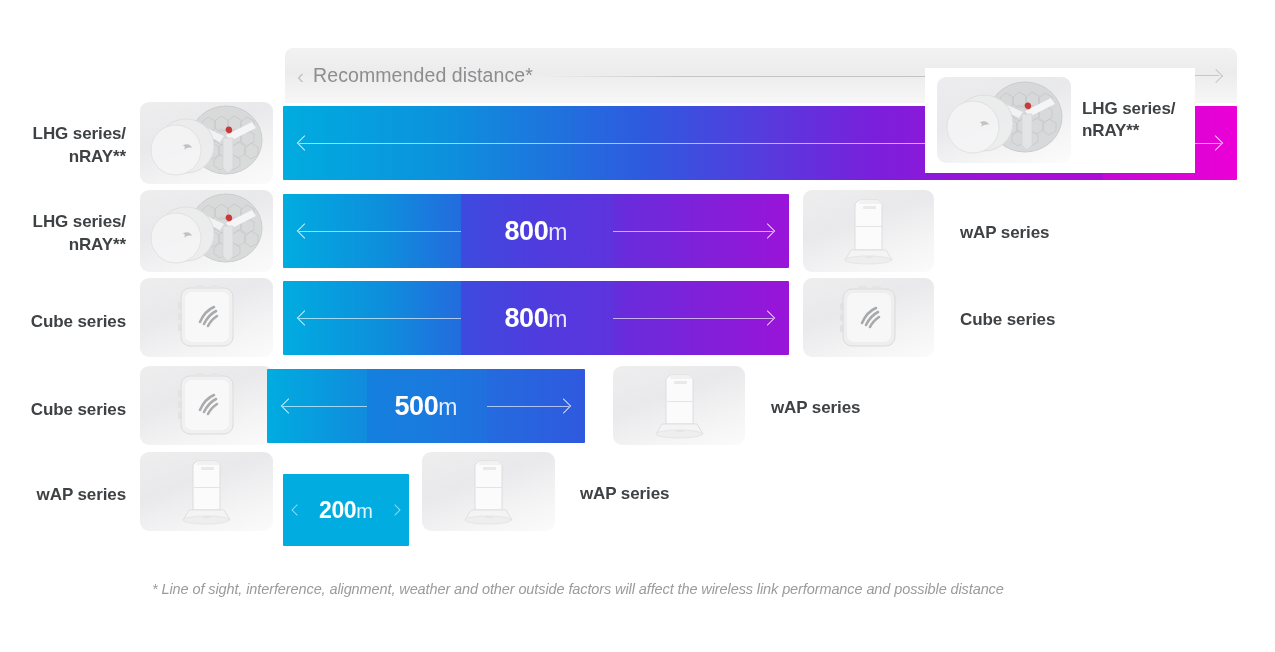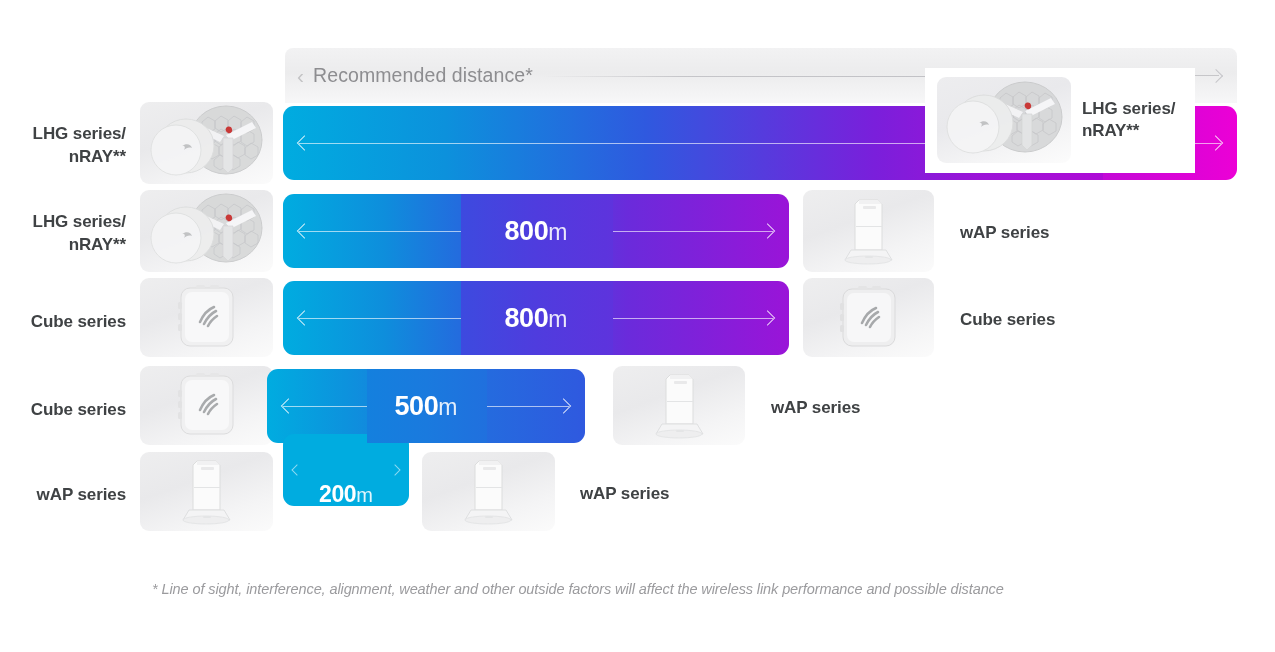--- a/index.html
+++ b/index.html
@@ -51,21 +51,21 @@
   }
 
   .thumb {
     position: absolute; border-radius: 9px;
     background: linear-gradient(160deg,#eeeeef 0%,#e9e9eb 38%,#f4f4f5 72%,#fbfbfb 100%);
     overflow: hidden;
   }
 
   
   .bar {
-    position: absolute; border-radius: 11px;
+    position: absolute; border-radius: 1px;
     display: flex; align-items: center; justify-content: center;
     overflow: hidden;
   }
   .bar .axis {
     position: absolute; left: 16px; right: 16px; top: 50%; height: 1px;
     background: rgba(255,255,255,.62);
   }
   .bar .head-l, .bar .head-r {
     position: absolute; top: 50%; width: 11px; height: 11px;
     border-color: rgba(255,255,255,.78); border-style: solid;
@@ -378,21 +378,21 @@
           <path d="M57 9 h19 l4 4 h-23z" fill="#f1f1f2"></path>
           <rect x="54" y="35" width="26" height="1" fill="#e3e4e5"></rect>
           <path d="M49 58 h35 l6 10 h-47z" fill="#f4f4f5" stroke="#dedfe0" stroke-width="1"></path>
           <ellipse cx="66" cy="68" rx="23" ry="4" fill="#eeeeef" stroke="#e1e2e3" stroke-width="0.8"></ellipse>
           <rect x="61" y="15" width="13" height="3" rx="1" fill="#e9e9ea"></rect>
           <rect x="63" y="64" width="8" height="2" rx="1" fill="#e4e5e6"></rect>
         </g>
       </svg>
     </div>
 
-    <div class="bar small" style="left:283px; top:434px; width:126px; height:72px; background:#00ACE0;align-items:flex-end;">
+    <div class="bar small" style="left:283px; top:474px; width:126px; height:72px; background:#00ACE0;">
       <span class="head-l" style="left:10px; width:8px; height:8px; border-color:rgba(255,255,255,.55);"></span>
       <span class="head-r" style="right:10px; width:8px; height:8px; border-color:rgba(255,255,255,.55);"></span>
       <span class="dist" style="z-index:4; padding:0 6px;">
         <span class="num">200</span><span class="unit">m</span>
       </span>
     </div>
 
     <div class="thumb" style="left:422px; top:452px; width:133px; height:79px;">
       <svg width="133" height="79" viewBox="0 0 133 79">
         <g>

